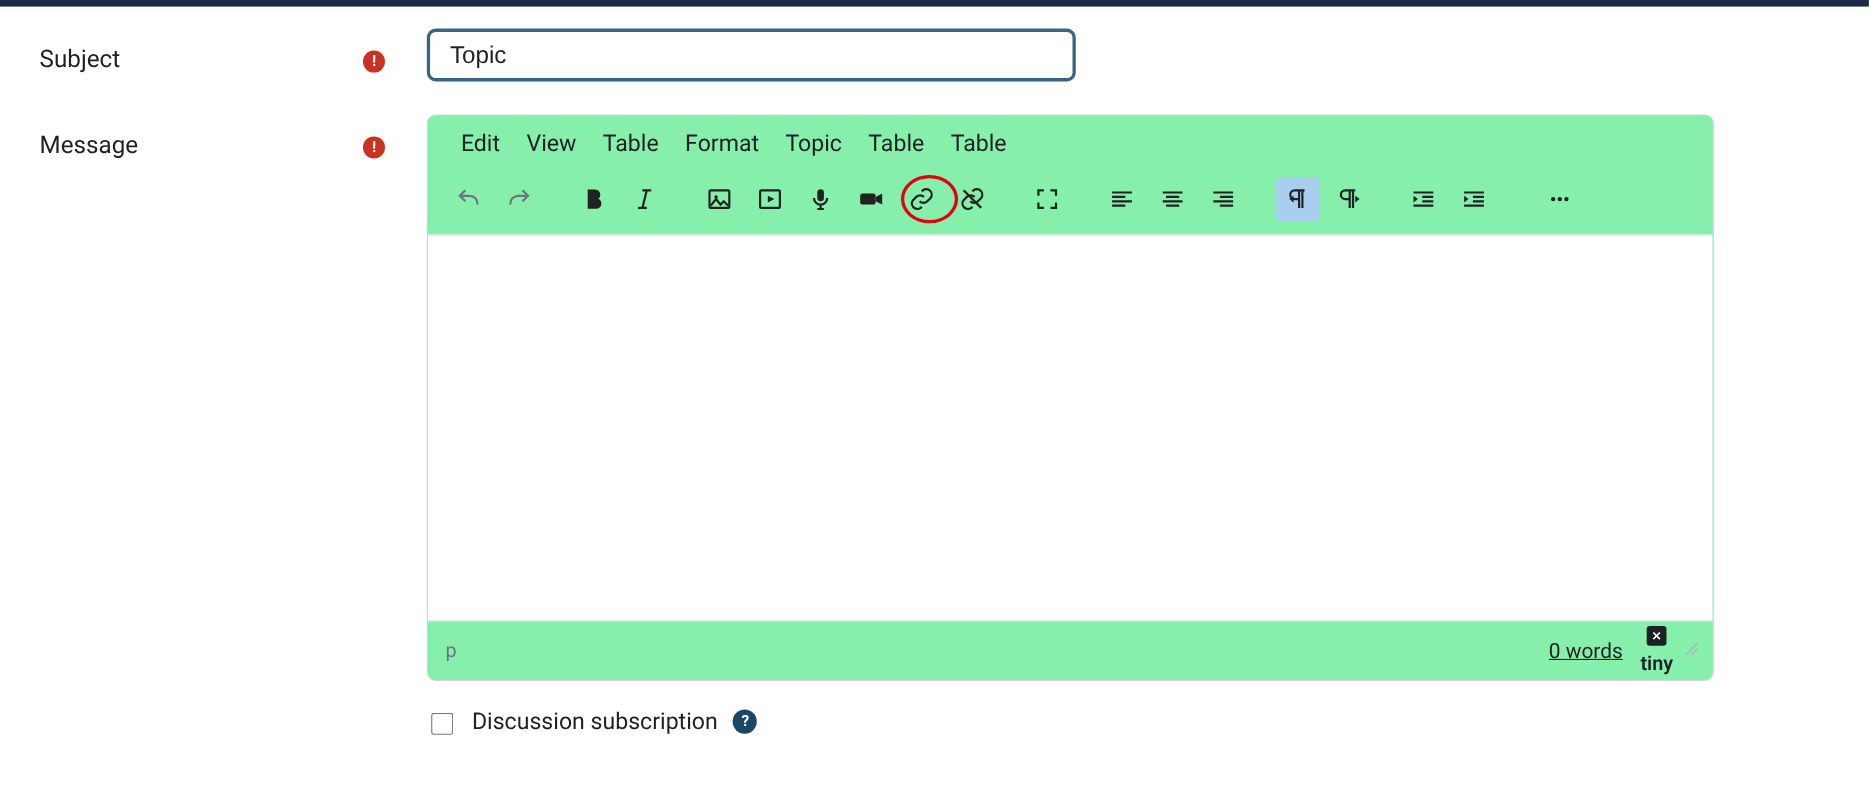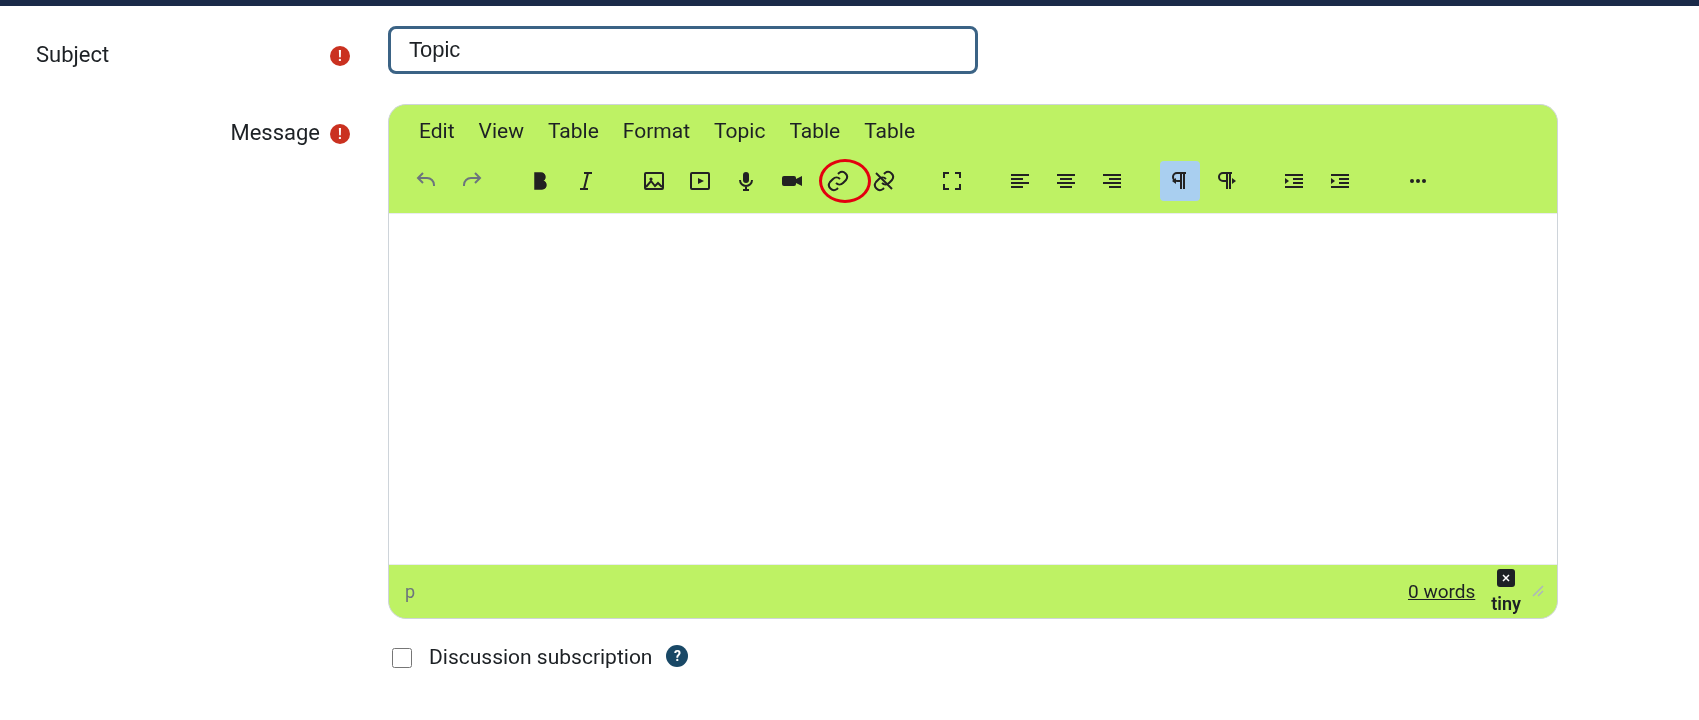--- a/index.html
+++ b/index.html
@@ -59,23 +59,23 @@
     border: 3px solid #3b6385;
     border-radius: 8px;
     font-size: 22px;
     padding: 4px 18px;
     outline: none;
     color: #1d2125;
   }
   
   .editor-wrap {
     border: 1px solid #ced4da;
-    border-radius: 18px;
+    border-radius: 8px;
     overflow: hidden;
-    background: #bef264;
+    background: #86efac;
     width: 1170px;
   }
   .menubar {
     display: flex;
     gap: 0;
     padding: 8px 18px 6px 18px;
     font-size: 21px;
     color: #1d2125;
   }
   .menubar .menu-item {
@@ -175,21 +175,21 @@
   <div class="form-row">
     <div class="label-col">Subject</div>
     <div class="req-col">
       <div class="req-badge">!</div>
     </div>
     <div class="field-col">
       <input class="subject-input" type="text" value="Topic" style="">
     </div>
   </div>
 
-  <div class="form-row" style="margin-bottom:0;text-align:right;">
+  <div class="form-row" style="margin-bottom:0;">
     <div class="label-col">Message</div>
     <div class="req-col">
       <div class="req-badge">!</div>
     </div>
     <div class="field-col">
 
       <div class="editor-wrap">
 
         <div class="menubar">
           <div class="menu-item">Edit</div>

